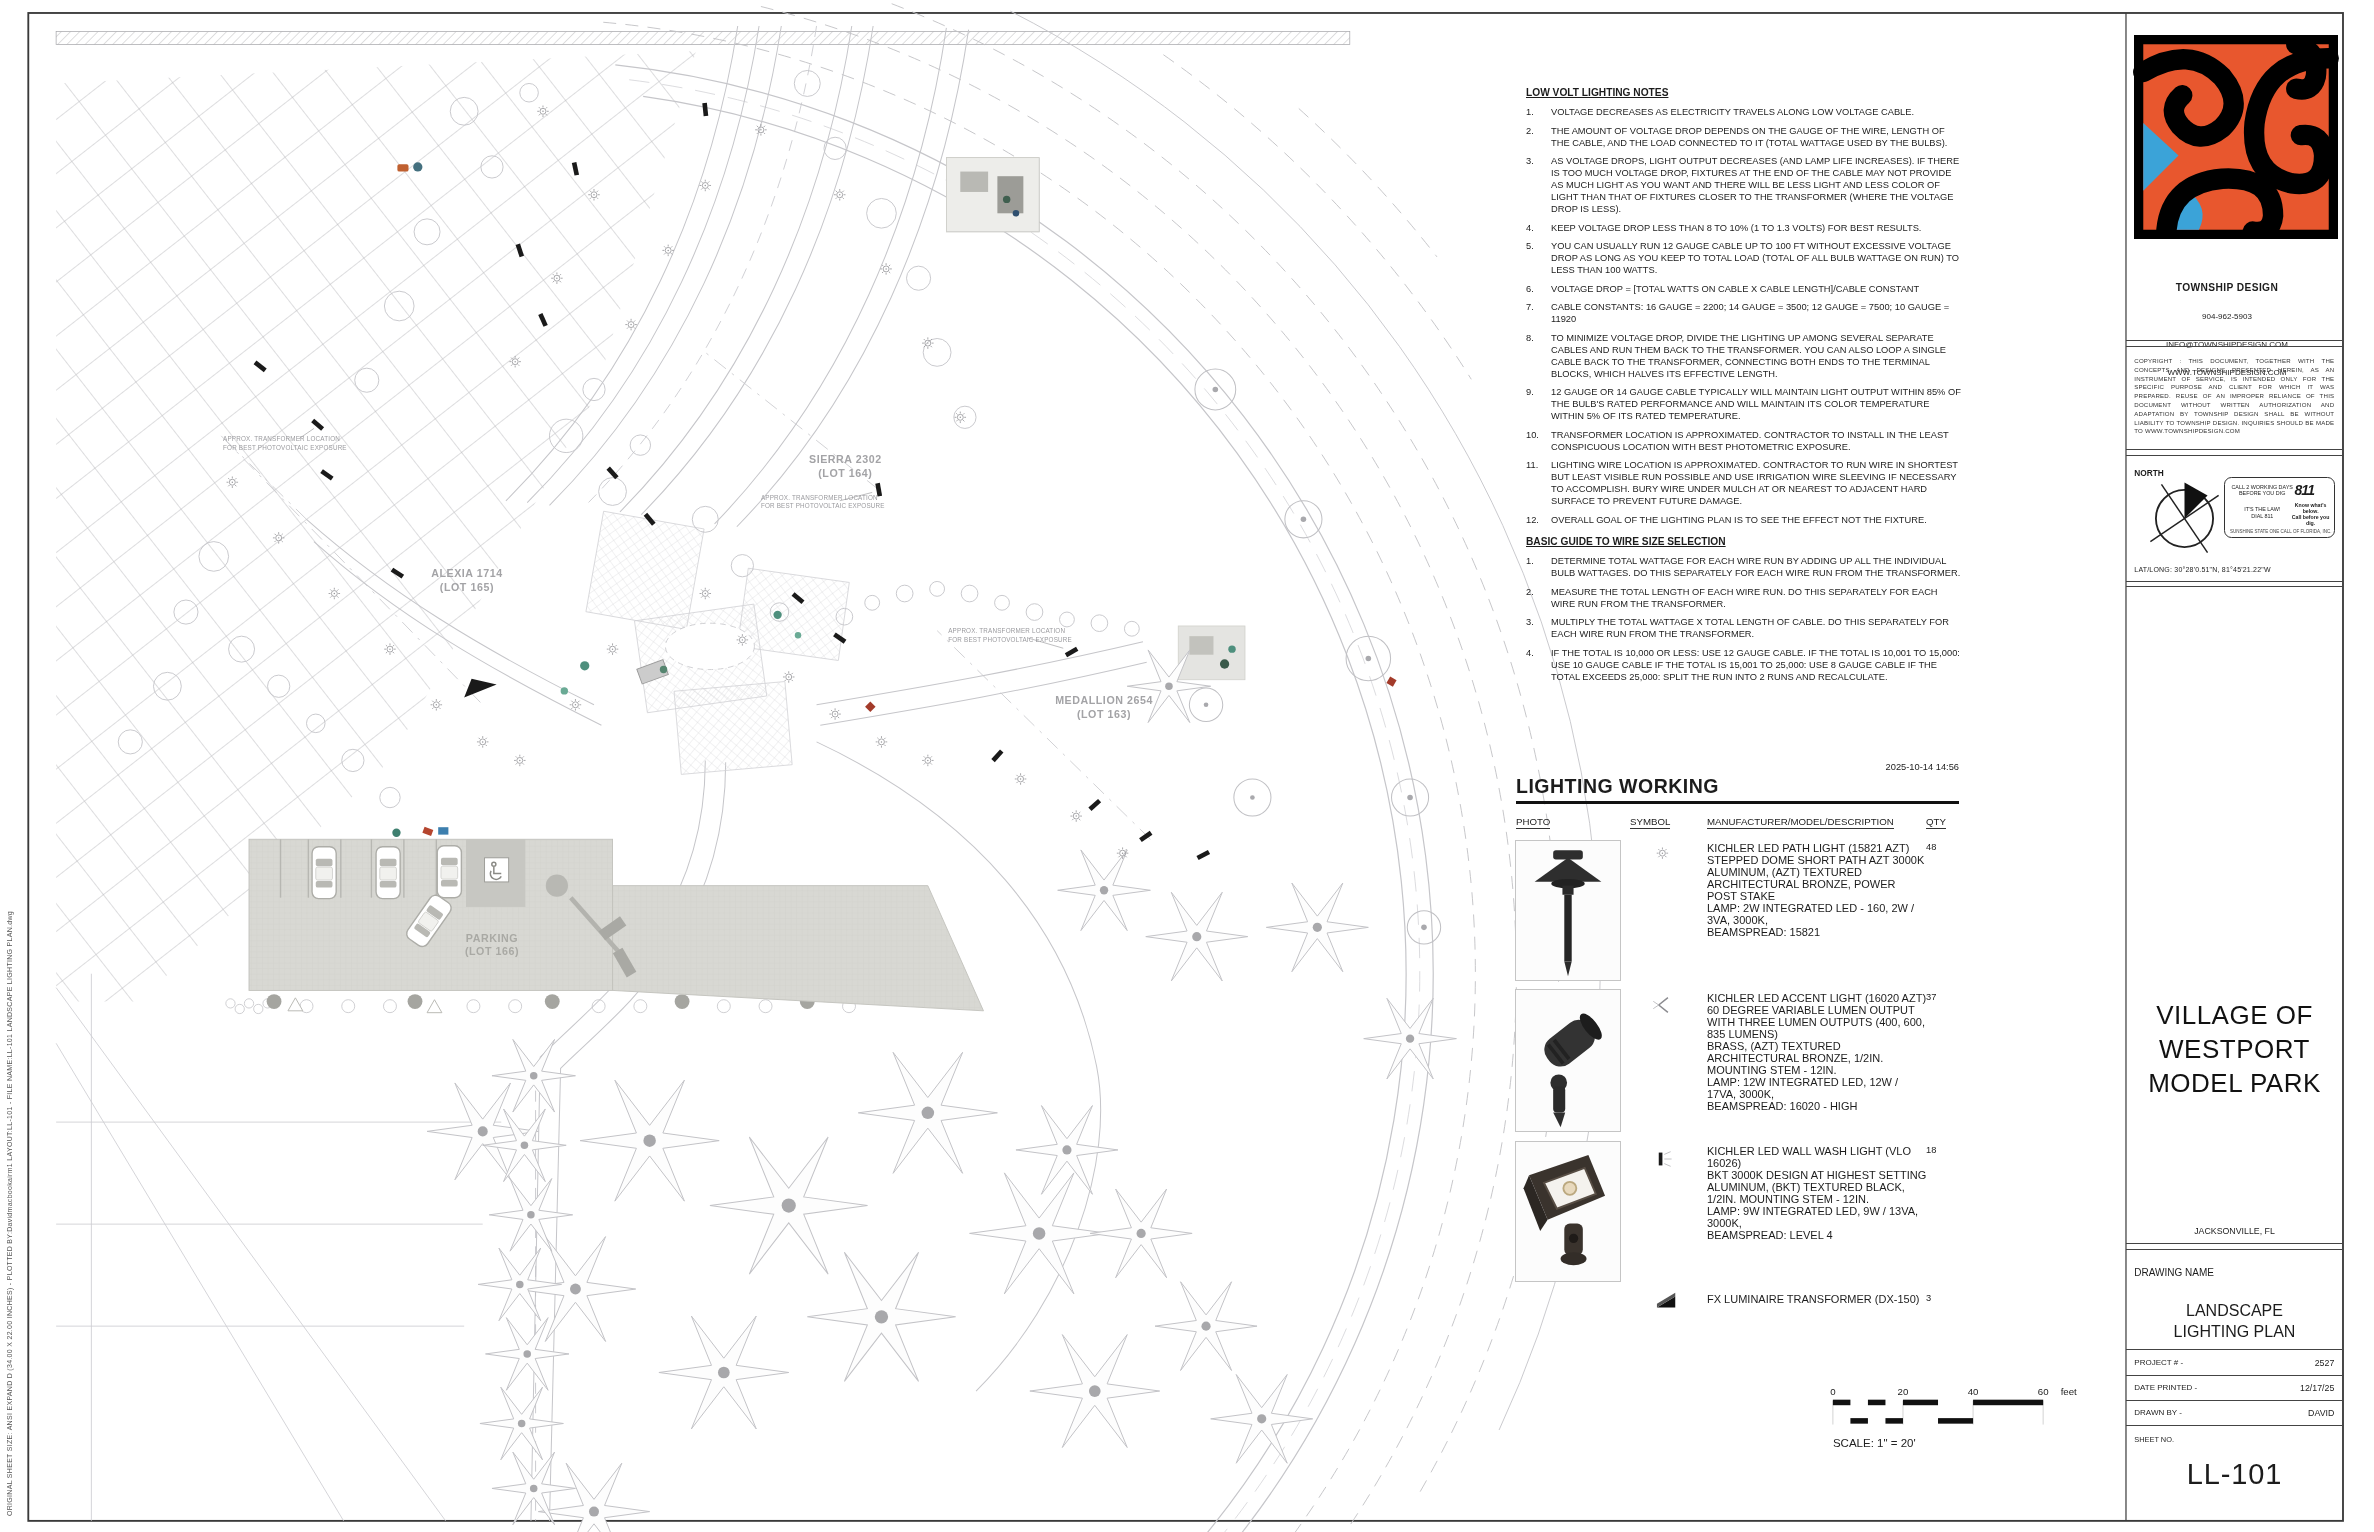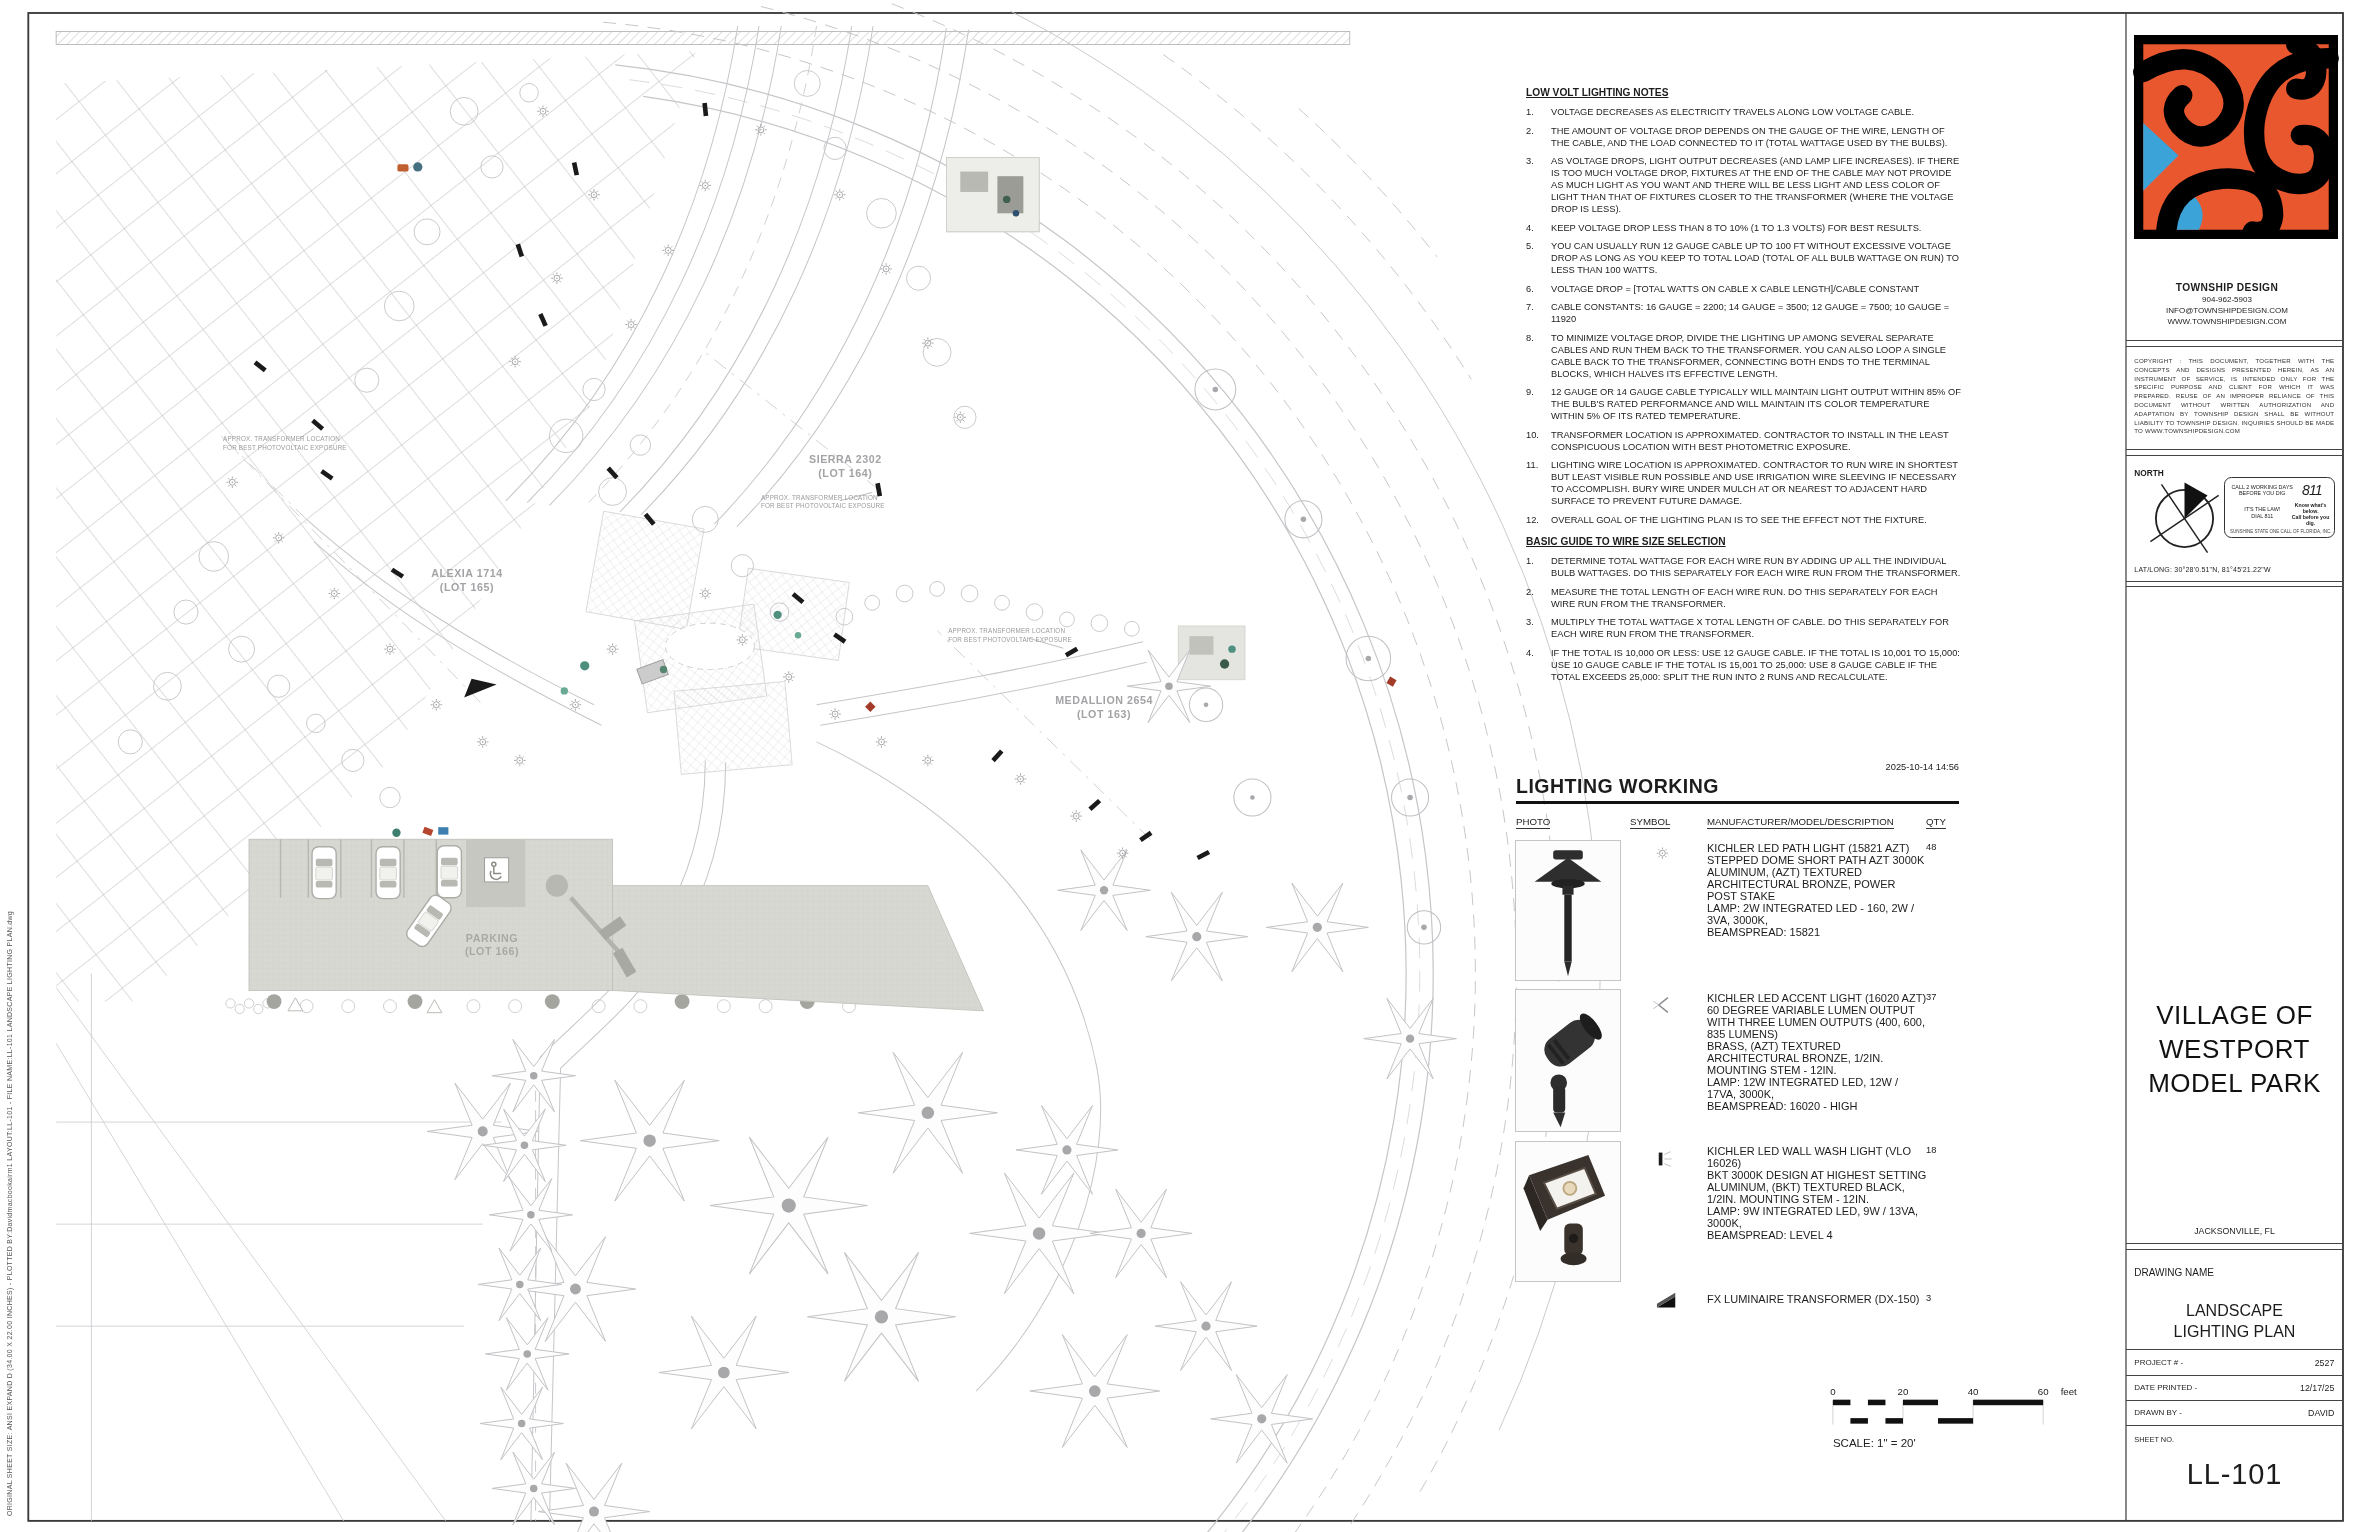--- a/index.html
+++ b/index.html
@@ -31,30 +31,30 @@
   .desc { position:absolute; left:1707px; width:221px; font-size:11px; line-height:12px; white-space:pre-line; }
   .qty { position:absolute; left:1926px; width:37px; font-size:9.3px; }
 
   
   .scalebar { position:absolute; left:1818px; top:1384px; }
 
   
   .tb { position:absolute; left:2126px; top:13px; width:217px; height:1508px; }
   .tb-contact { position:absolute; left:0; top:269px; width:202px; text-align:center; }
   .tb-firm { font-size:10.2px; font-weight:bold; letter-spacing:0.4px; }
-  .tb-cline { font-size:8px; margin-top:2px; }
+  .tb-cline { font-size:8px; margin-top:19px; }
   .tb-copy { position:absolute; left:8.3px; top:344px; width:200px; font-size:6.1px; line-height:8.8px;
     color:#333; text-align:justify; letter-spacing:0.2px; }
   .tb-north { position:absolute; left:8.3px; top:455px; font-size:8.3px; font-weight:bold; }
   .dig-box { position:absolute; left:98px; top:464px; width:111px; height:61px; border:1.9px solid #333;
     border-radius:7.4px; background:#fff; }
   .dig-l1 { position:absolute; left:3.7px; top:5.6px; width:67px; text-align:center; font-size:5.4px; line-height:6.5px; }
   .dig-l2 { position:absolute; left:3.7px; top:28px; width:67px; text-align:center; font-size:5.4px; line-height:6.5px; }
-  .dig-logo { position:absolute; right:4.6px; top:3.7px; width:35px; text-align:center; font-size:14px;
-    font-weight:normal; font-style:italic; letter-spacing:-0.9px; }
+  .dig-logo { position:absolute; right:4.6px; top:3.7px; width:35px; font-size:14px;
+    font-weight:bold; font-style:italic; letter-spacing:-0.9px; }
   .dig-s1 { position:absolute; right:1.9px; top:24px; width:43px; text-align:center; font-size:5.2px; font-weight:bold; line-height:6px; }
   .dig-foot { position:absolute; left:3.7px; bottom:2.8px; width:104px; text-align:center; font-size:4.5px; color:#444; }
   .tb-latlong { position:absolute; left:8.3px; top:553px; font-size:7px; letter-spacing:0.2px; }
   .tb-project-title { position:absolute; left:0; top:985px; width:217px; text-align:center;
     font-size:26px; line-height:34px; letter-spacing:0.5px; color:#111; }
   .tb-location { position:absolute; left:0; top:1213px; width:217px; text-align:center; font-size:8.8px; }
   .tb-dn-label { position:absolute; left:8.3px; top:1254px; font-size:10px; }
   .tb-dn { position:absolute; left:0; top:1287px; width:217px; text-align:center; font-size:16px; line-height:21.3px; }
   .tb-field { position:absolute; left:8.3px; width:200px; font-size:8px; }
   .tb-field .v { float:right; font-size:8.8px; }

